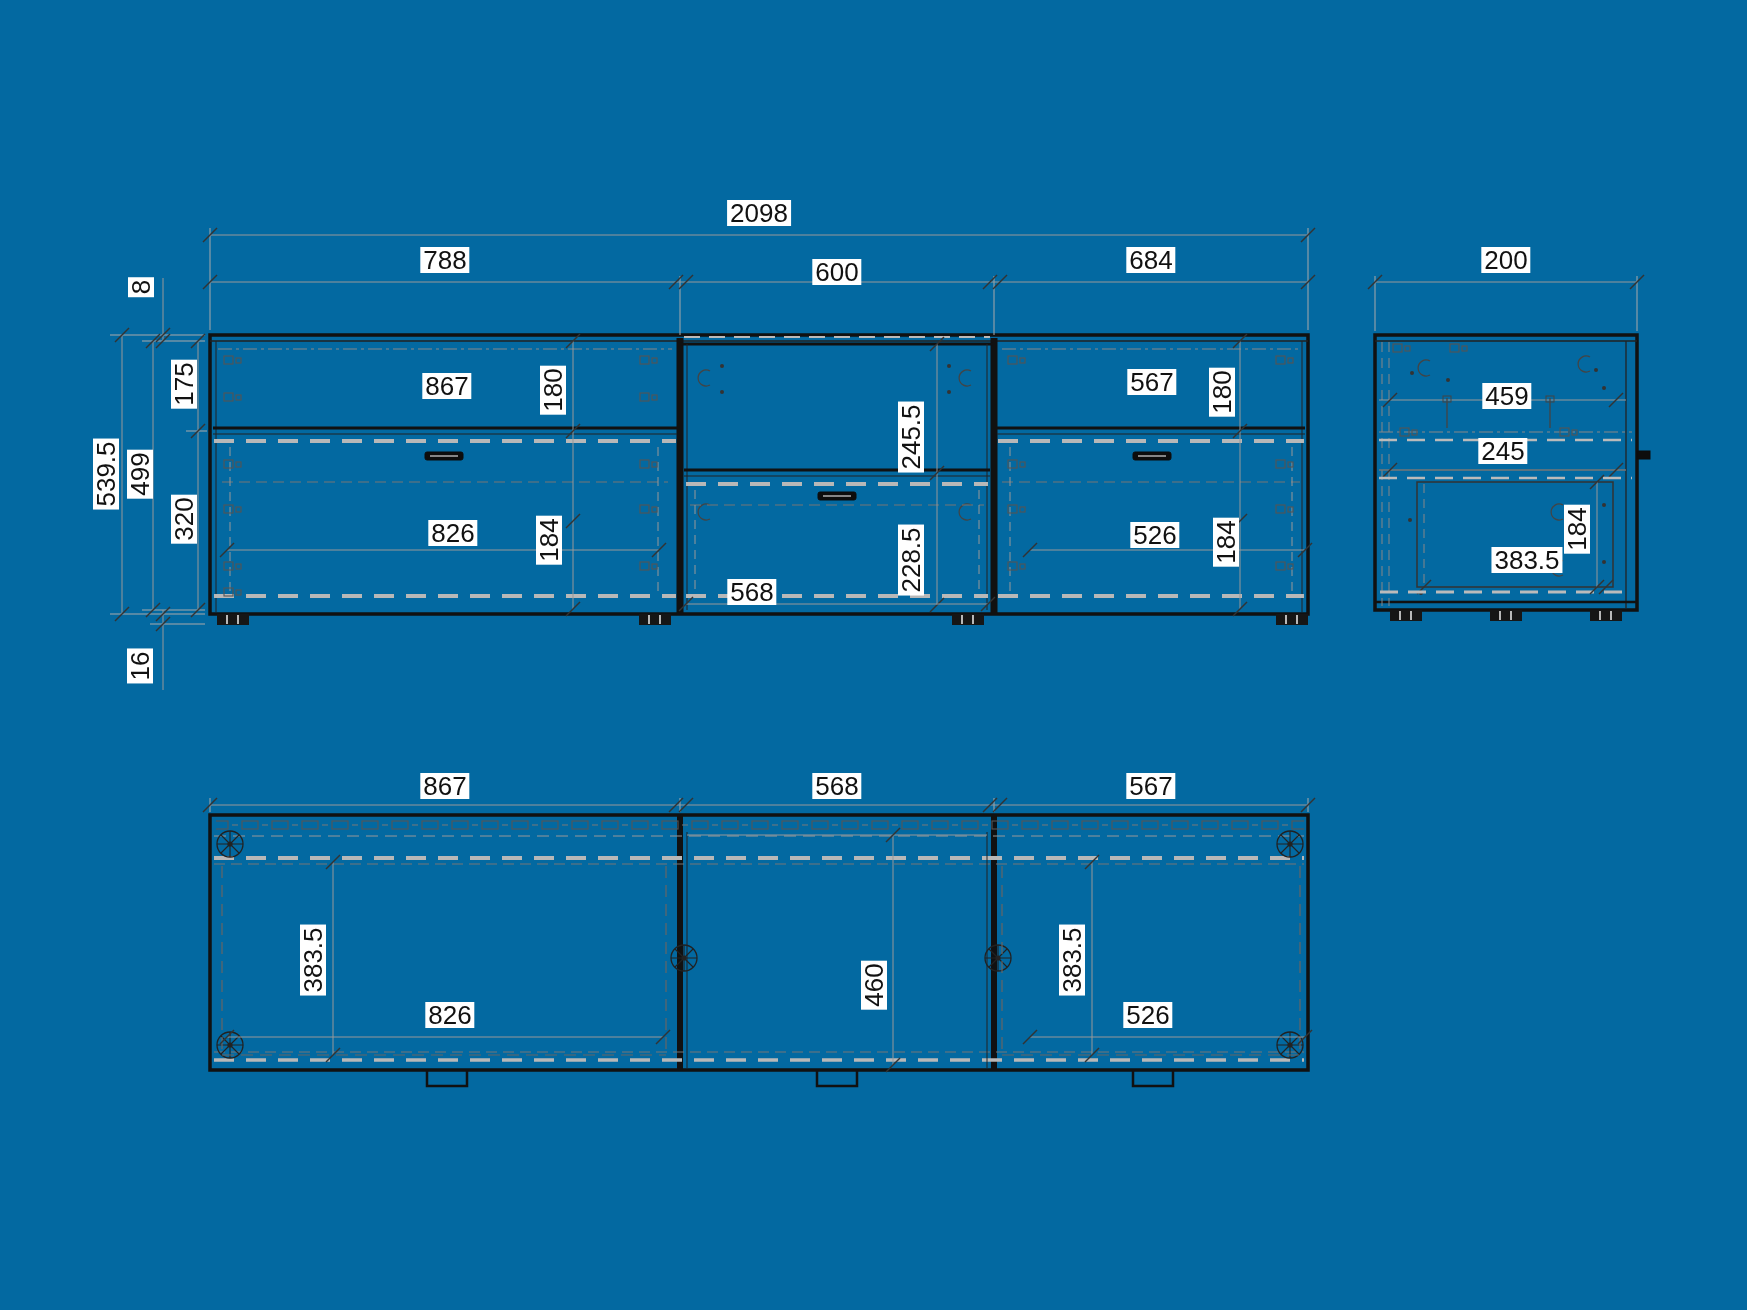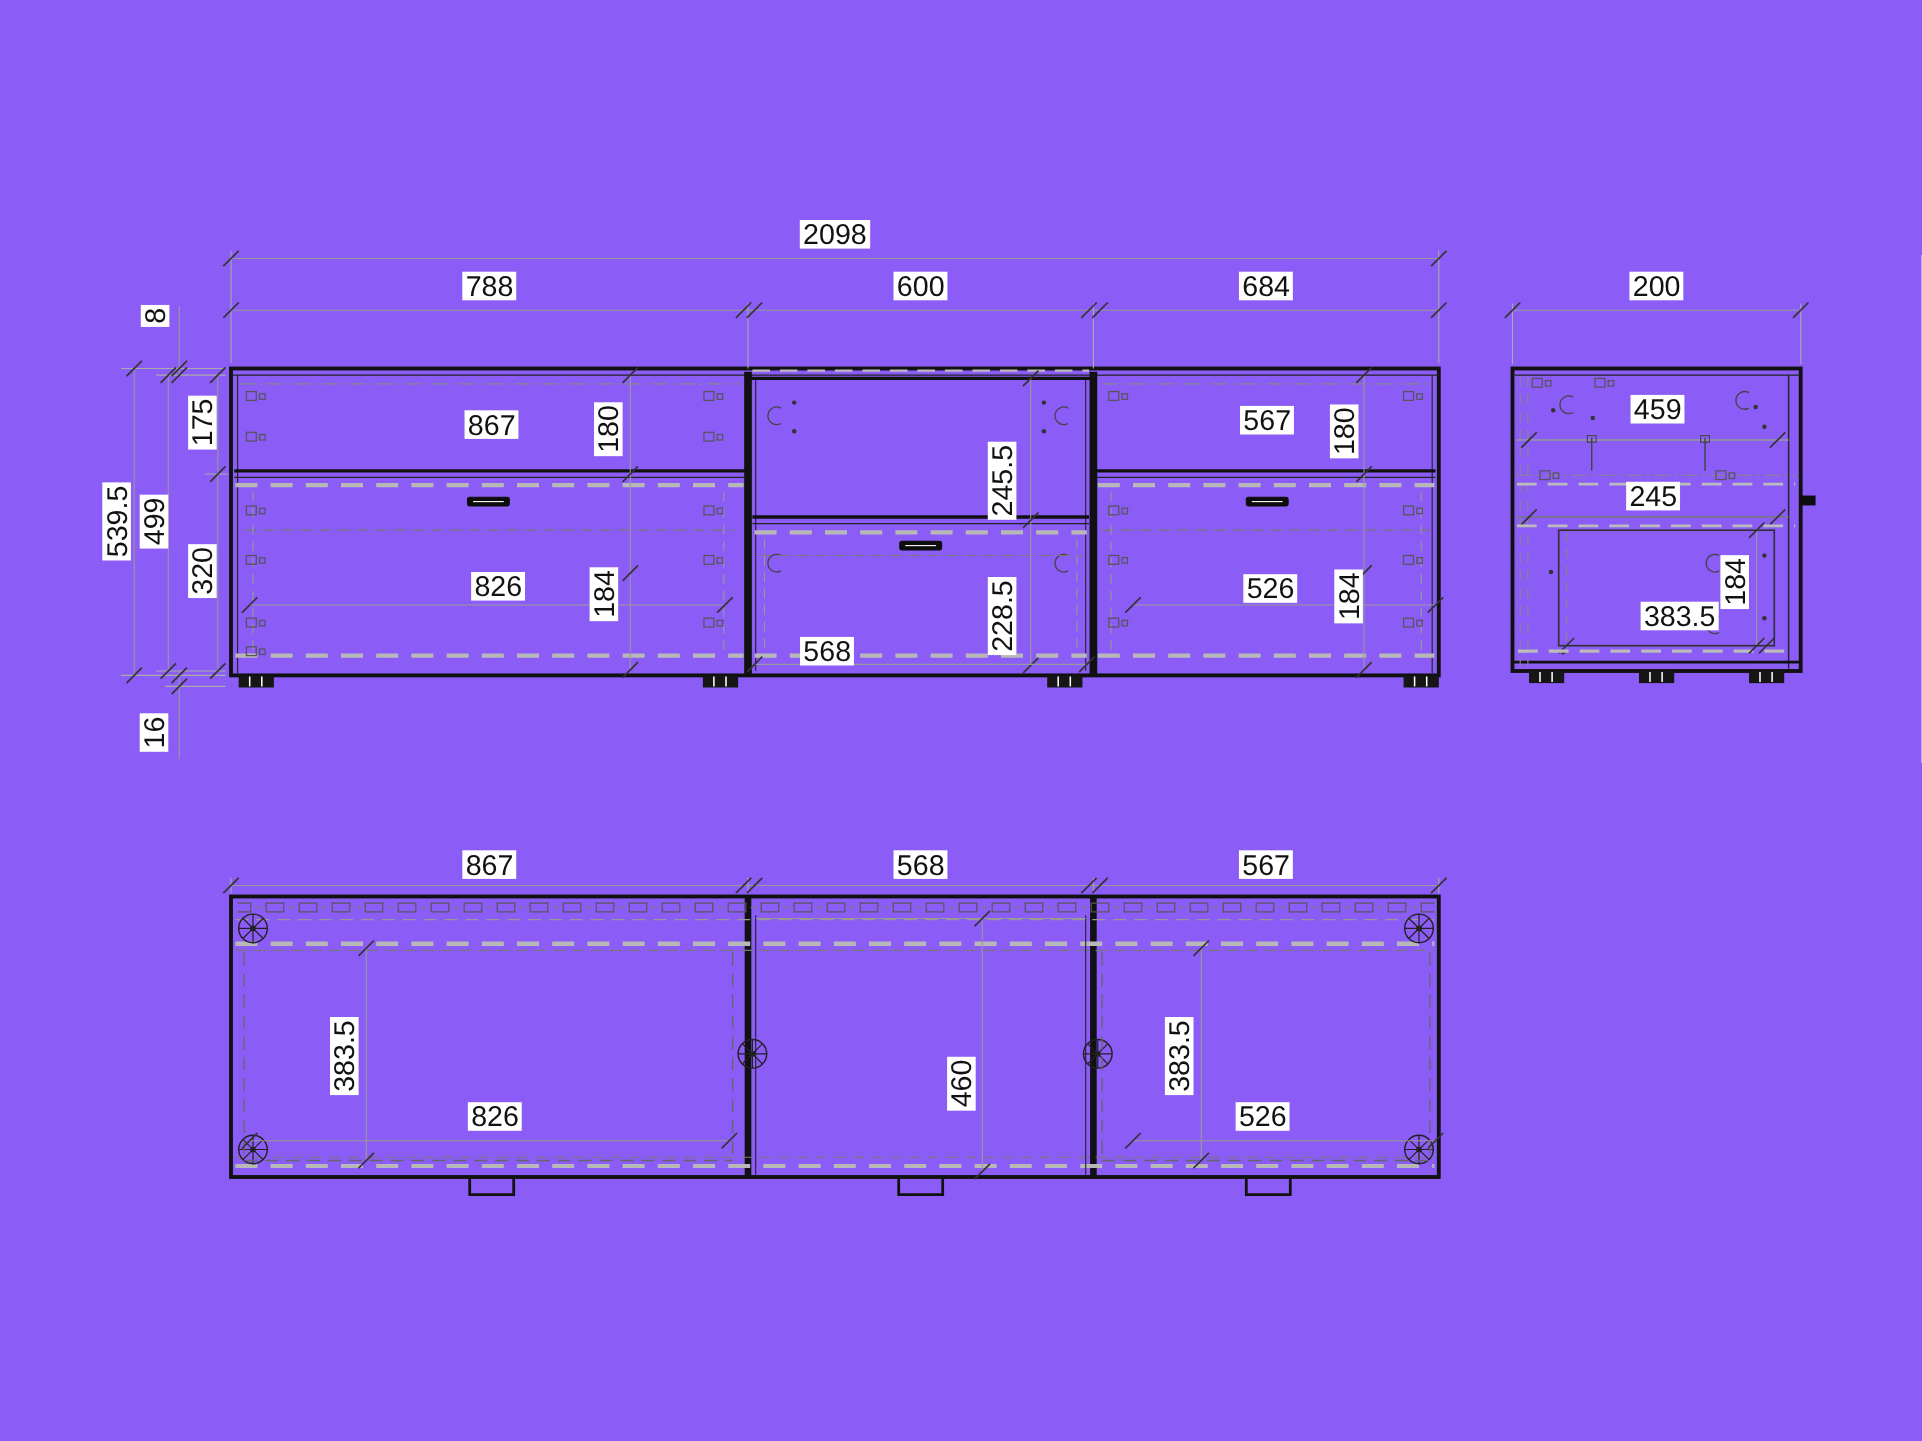--- a/index.html
+++ b/index.html
@@ -1,16 +1,16 @@
 <!DOCTYPE html>
 <html><head>
 <meta charset="utf-8">
 <style>
   html,body{margin:0;padding:0;background:#fff;}
-  #canvas{position:relative;width:1747px;height:1310px;background:#8b5cf6;overflow:hidden;
+  #canvas{position:relative;width:1747px;height:1310px;background:#0369a1;overflow:hidden;
           font-family:"Liberation Sans",sans-serif;}
   #linework{position:absolute;left:0;top:0;}
   .lbl{position:absolute;font-size:26px;line-height:1;color:#111;background:#fff;
        padding:0 3px;transform:translate(-50%,-50%);white-space:nowrap;}
   .lblv{position:absolute;font-size:26px;line-height:1;color:#111;background:#fff;
         padding:0 3px;transform:translate(-50%,-50%) rotate(-90deg);white-space:nowrap;}
 </style>
 </head>
 <body>
 
@@ -315,21 +315,21 @@
       <use href="#tick" x="676" y="805"></use>
           <use href="#tick" x="686" y="805"></use>
       <use href="#tick" x="990" y="805"></use>
           <use href="#tick" x="1000" y="805"></use>
     </g>
   </g>
 </svg>
 
 <span class="lbl" style="left:759px;top:213px">2098</span>
 <span class="lbl" style="left:445px;top:260px">788</span>
-<span class="lbl" style="left:837px;top:260px">600</span>
+<span class="lbl" style="left:837px;top:272px">600</span>
 <span class="lbl" style="left:1151px;top:260px">684</span>
 <span class="lbl" style="left:1506px;top:260px">200</span>
 
 <span class="lblv" style="left:141px;top:287px">8</span>
 <span class="lblv" style="left:106px;top:474px">539.5</span>
 <span class="lblv" style="left:140px;top:474px">499</span>
 <span class="lblv" style="left:184px;top:384px">175</span>
 <span class="lblv" style="left:184px;top:519px">320</span>
 <span class="lblv" style="left:140px;top:666px">16</span>
 
@@ -340,21 +340,21 @@
 
 <span class="lblv" style="left:911px;top:437px">245.5</span>
 <span class="lblv" style="left:911px;top:560px">228.5</span>
 <span class="lbl" style="left:752px;top:592px">568</span>
 
 <span class="lbl" style="left:1152px;top:382px">567</span>
 <span class="lblv" style="left:1222px;top:392px">180</span>
 <span class="lbl" style="left:1155px;top:535px">526</span>
 <span class="lblv" style="left:1226px;top:542px">184</span>
 
-<span class="lbl" style="left:1507px;top:372px">459</span>
+<span class="lbl" style="left:1507px;top:396px">459</span>
 <span class="lbl" style="left:1503px;top:451px">245</span>
 <span class="lbl" style="left:1527px;top:560px">383.5</span>
 <span class="lblv" style="left:1577px;top:529px">184</span>
 
 <span class="lbl" style="left:445px;top:786px">867</span>
 <span class="lbl" style="left:837px;top:786px">568</span>
 <span class="lbl" style="left:1151px;top:786px">567</span>
 <span class="lblv" style="left:313px;top:960px">383.5</span>
 <span class="lbl" style="left:450px;top:1015px">826</span>
 <span class="lblv" style="left:874px;top:985px">460</span>

